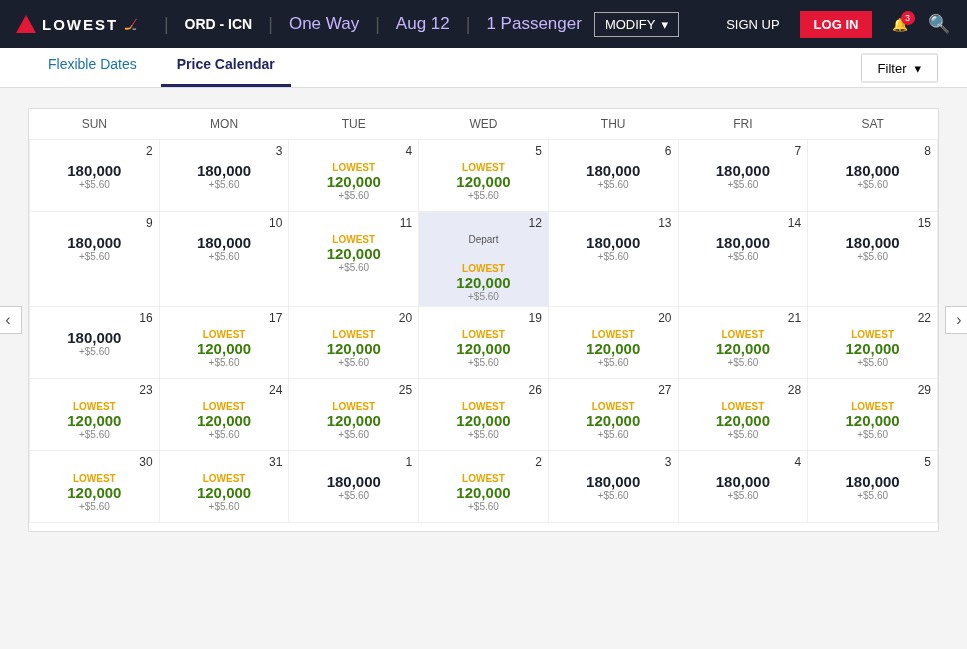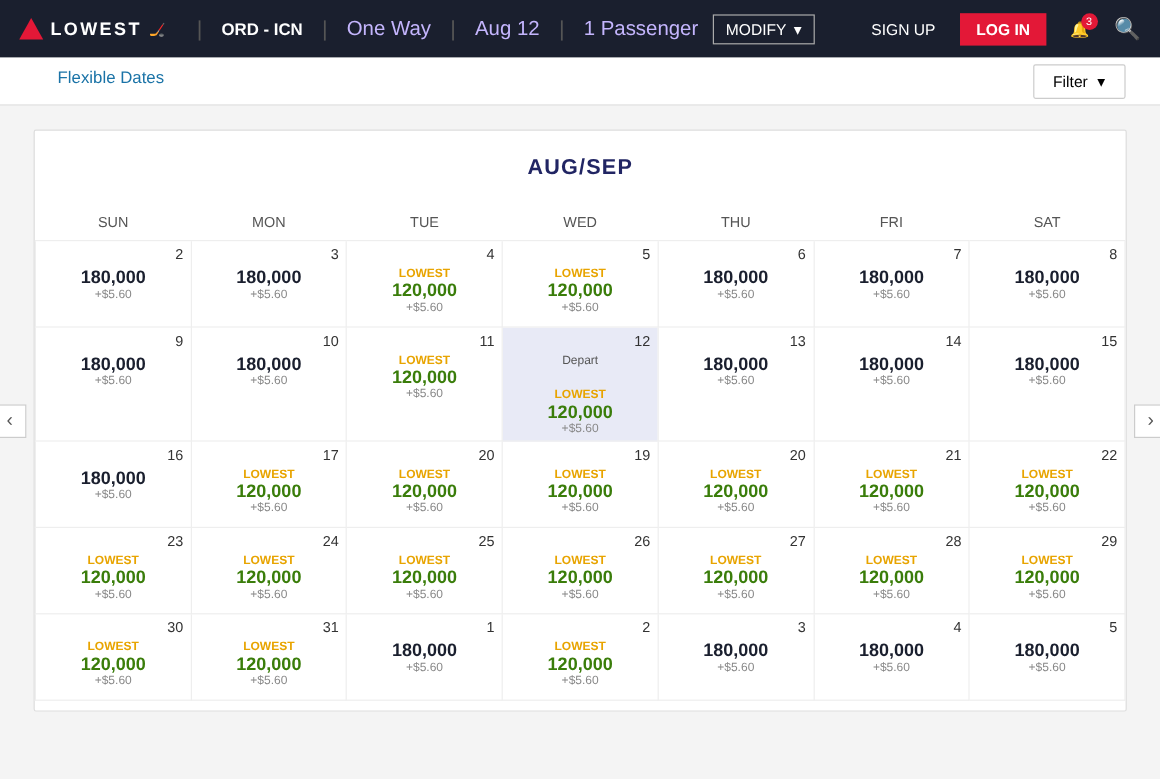--- a/index.html
+++ b/index.html
@@ -254,29 +254,31 @@
   </div>
   <div class="header-search">
     <span style="font-size:18px;">🔍</span>
   </div>
 </header>
 
 <div class="tabs-bar">
   <div class="tab inactive">
     <span>Flexible Dates</span>
   </div>
+  <div class="tab active">
+    <span>Price Calendar</span>
+  </div>
   <button class="filter-btn">
     <span>Filter</span>
     <span>▾</span>
   </button>
 </div>
 
 <div style="position:relative; margin: 0 8px;">
   <div class="calendar-container">
-    <div class="calendar-month-header">AUG/SEP</div>
     <table class="calendar-grid">
       <thead>
         <tr id="calendar-headers">
             <th>SUN</th>
             <th>MON</th>
             <th>TUE</th>
             <th>WED</th>
             <th>THU</th>
             <th>FRI</th>
             <th>SAT</th>

